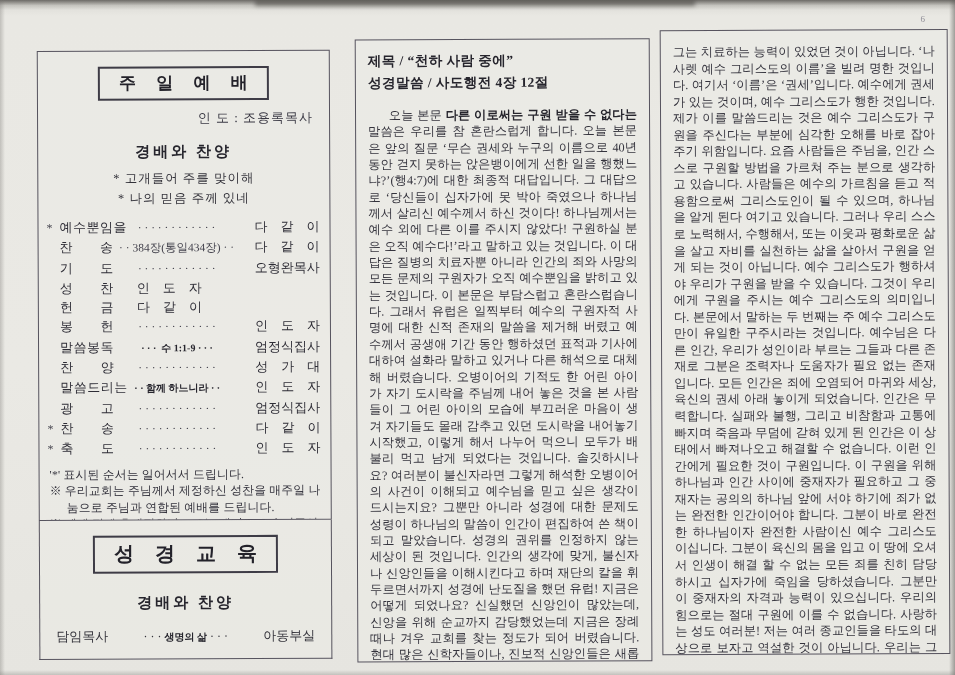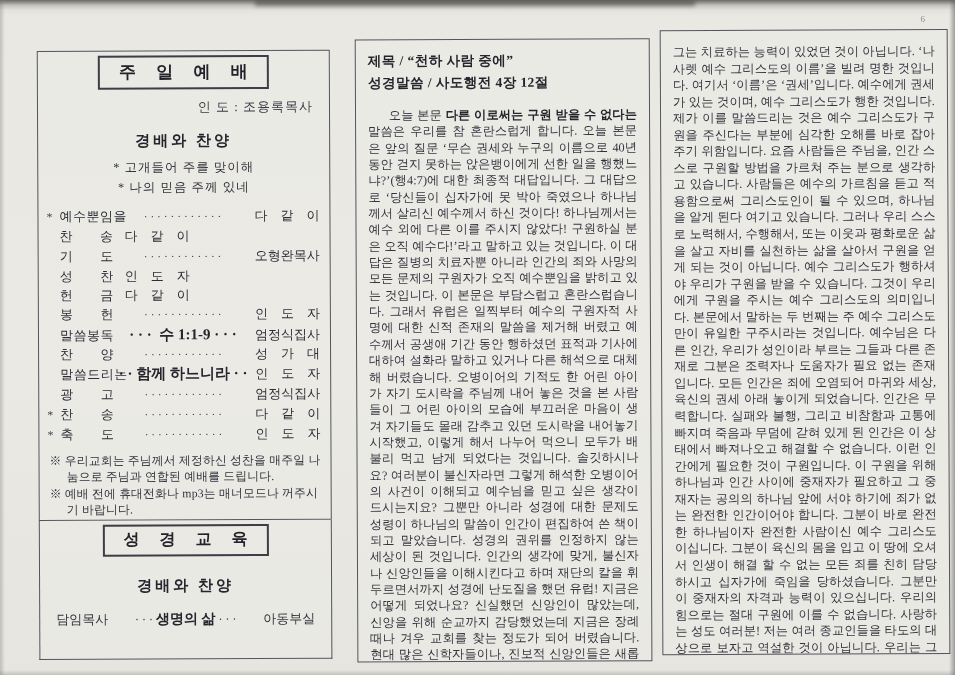--- a/index.html
+++ b/index.html
@@ -26,45 +26,45 @@
   .skew{position:absolute;inset:0;transform:rotate(-0.25deg);transform-origin:50% 50%;}
 
   .panel{position:absolute;border:1px solid #56535e;background:rgba(238,237,232,.35);
     box-sizing:border-box;overflow:hidden;}
   .panel-left-top{left:38px;top:49px;width:293px;height:470px;}
   .panel-left-bottom{left:38px;top:519px;width:293px;height:139px;border-top:none;}
   .panel-mid{left:356px;top:39px;width:295px;height:623px;padding:10px 12px;}
   .panel-right{left:661px;top:31px;width:288px;height:625px;padding:13px 12px;}
 
   .title-box{
-    display:block;width:fit-content;margin:4px auto 0;
+    display:block;width:fit-content;margin:15px auto 0;
     border:2px solid #3e3c46;padding:3px 11px 4px;
     font-weight:bold;font-size:17px;letter-spacing:8px;color:#23222a;
     text-indent:8px; 
   }
   .lead-line{ text-align:right;margin:9px 16px 0 0;font-size:13px;letter-spacing:1px;color:#3a3944;}
   .subtitle{ text-align:center;font-weight:bold;font-size:15px;letter-spacing:3px;margin-top:15px;color:#26252d;}
   .praise{ text-align:center;font-size:12.5px;line-height:20px;margin-top:7px;letter-spacing:1px;}
 
   .order-rows{margin:9px 10px 0 8px;}
   .order-row{display:flex;align-items:baseline;line-height:19.3px;font-size:13px;}
   .order-row .mark{width:13px;font-size:12px;color:#3a3944;}
   .order-row .name{width:58px;white-space:pre;letter-spacing:.5px;color:#2e2d36;}
   .order-row .mid{flex:1;text-align:center;white-space:pre;font-size:11.5px;color:#45444e;overflow:hidden;}
-  .order-row .mid.bold{font-weight:bold;font-size:15px;color:#26252d;}
-  .order-row .leader{width:72px;text-align:right;white-space:pre;color:#2e2d36;}
+  .order-row .mid.bold{font-weight:bold;font-size:10px;color:#26252d;}
+  .order-row .leader{width:72px;text-align:right;white-space:pre;color:#2e2d36;margin-left:12px;}
 
   .notes{margin:7px 10px 0 10px;font-size:11.8px;line-height:16.6px;color:#33323c;}
   .note{padding-left:1.45em;text-indent:-1.45em;letter-spacing:.2px;}
 
   .bible-subtitle{margin-top:20px;}
   .bible-row{display:flex;align-items:baseline;justify-content:space-between;
     margin:15px 16px 0;font-size:13px;}
   .bible-row .mid{white-space:pre;font-size:12px;}
-  .bible-row .mid b{font-size:14px;color:#26252d;}
+  .bible-row .mid b{font-size:10px;color:#26252d;}
 
   .sermon-head{font-weight:bold;font-size:13.6px;line-height:22px;letter-spacing:.4px;color:#26252d;}
   .sermon-body{margin-top:13px;font-size:12.25px;line-height:16.35px;text-align:justify;
     letter-spacing:.1px;color:#34333d;}
   .sermon-body.indent{text-indent:1.7em;}
   .sermon-body b{color:#26252d;}
   .panel-right .sermon-body{margin-top:0;line-height:16.55px;}
 
   .corner-mark{position:absolute;font-size:9px;color:#8e8c96;}
   .corner-mark.tr{top:14px;right:30px;}
@@ -85,20 +85,21 @@
       <div class="order-rows">
         <div class="order-row">
           <span class="mark">*</span>
           <span class="name">예수뿐임을</span>
           <span class="mid">· · · · · · · · · · · ·</span>
           <span class="leader">다　같　이</span>
         </div>
         <div class="order-row">
           <span class="mark"></span>
           <span class="name">찬　　송</span>
+          <span class="mid">· · 384장(통일434장) · ·</span>
           <span class="leader">다　같　이</span>
         </div>
         <div class="order-row">
           <span class="mark"></span>
           <span class="name">기　　도</span>
           <span class="mid">· · · · · · · · · · · ·</span>
           <span class="leader">오형완목사</span>
         </div>
         <div class="order-row">
           <span class="mark"></span>
@@ -148,27 +149,28 @@
         </div>
         <div class="order-row">
           <span class="mark">*</span>
           <span class="name">축　　도</span>
           <span class="mid">· · · · · · · · · · · ·</span>
           <span class="leader">인　도　자</span>
         </div>
       </div>
 
       <div class="notes">
+        <div class="note">'*' 표시된 순서는 일어서서 드립니다.</div>
         <div class="note">※ 우리교회는 주님께서 제정하신 성찬을 매주일 나눔으로 주님과 연합된 예배를 드립니다.</div>
         <div class="note">※ 예배 전에 휴대전화나 mp3는 매너모드나 꺼주시기 바랍니다.</div>
       </div>
     </div>
 
     <div class="panel panel-left-bottom">
-      <div class="title-box" style="font-size:16px;">성 경 교 육</div>
+      <div class="title-box" style="font-size:20px;">성 경 교 육</div>
       <div class="subtitle bible-subtitle">경배와 찬양</div>
       <div class="bible-row">
         <span>담임목사</span>
         <span class="mid"><span>· · · </span><b>생명의 삶</b><span> · · ·</span></span>
         <span>아동부실</span>
       </div>
     </div>
 
     <div class="panel panel-mid">
       <div class="sermon-head">제목 / “천하 사람 중에”</div>

